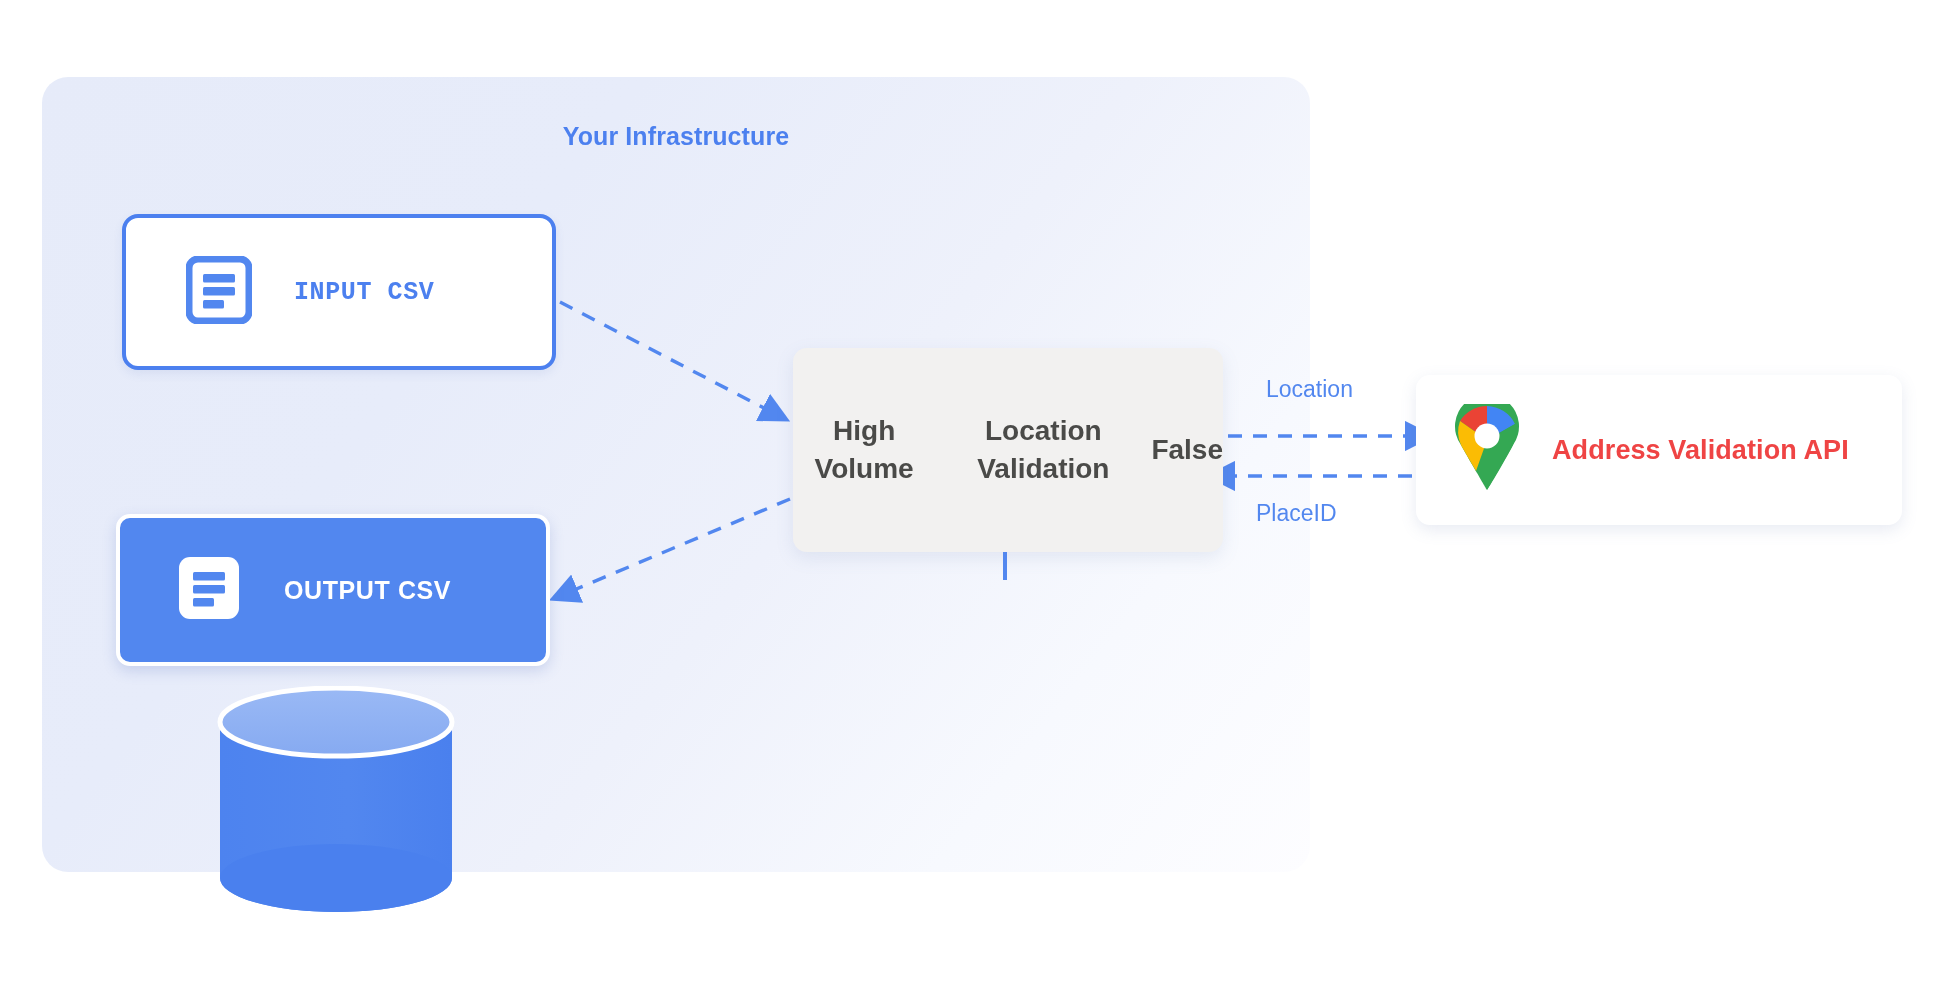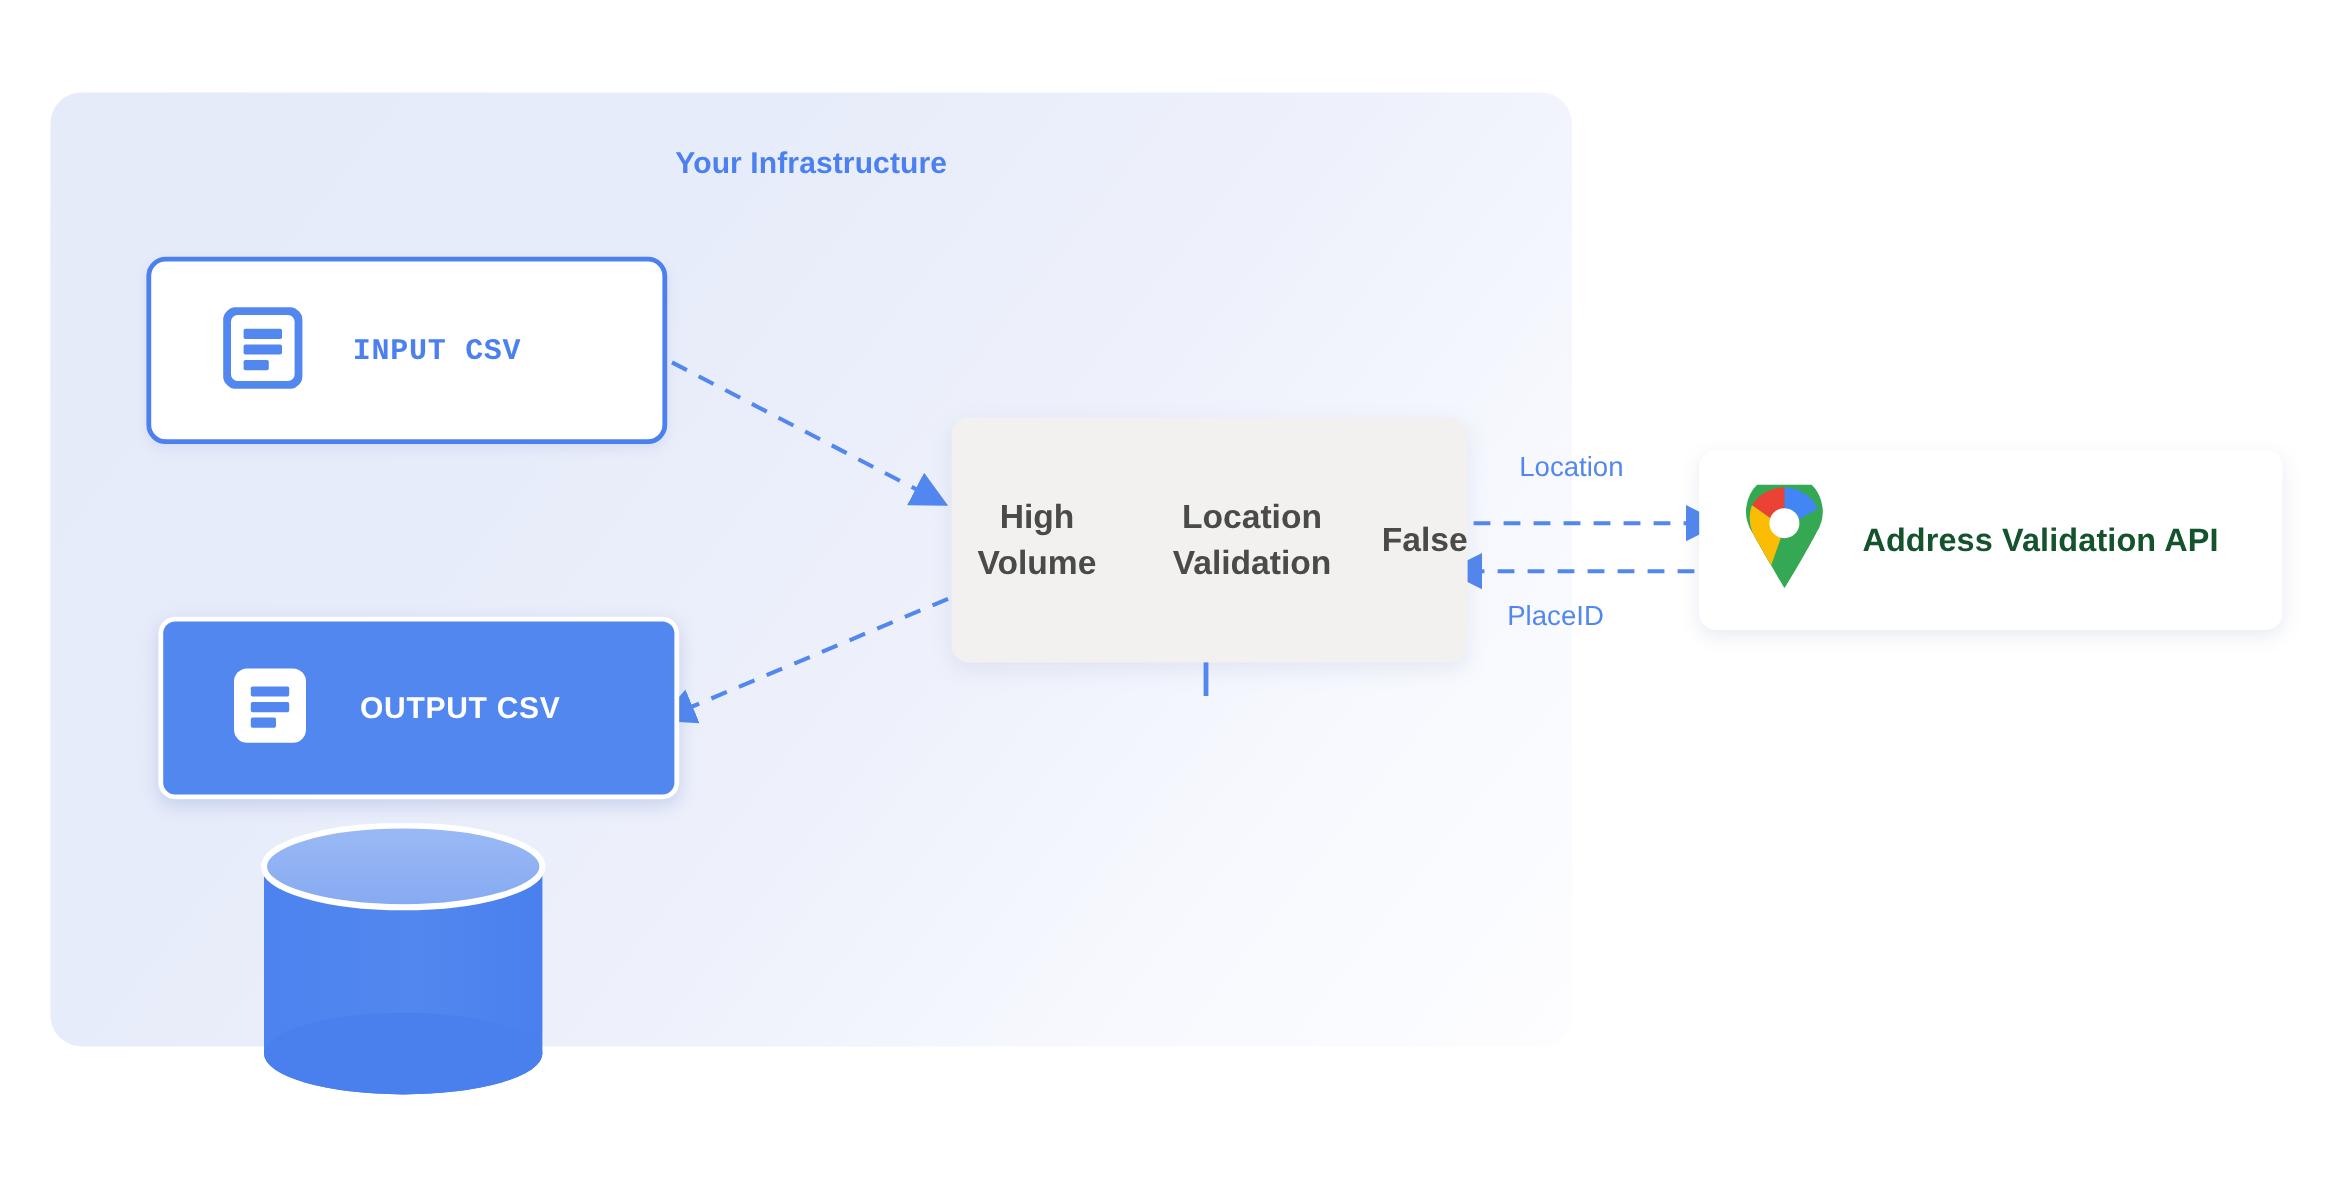--- a/index.html
+++ b/index.html
@@ -75,21 +75,21 @@
   .input-csv .label {
     font-size: 25px;
     font-weight: bold;
     color: #4c80ef;
     letter-spacing: 0.6px;
     margin-left: 42px;
   }
 
   
   .output-csv {
-    left: 132px;
+    left: 116px;
     top: 470px;
     width: 434px;
     height: 152px;
     background: #5287ef;
     border-radius: 14px;
     border: 4px solid #ffffff;
     box-shadow: 0 5px 14px rgba(80,110,190,0.22);
     padding-left: 56px;
   }
   .output-csv .label {
@@ -170,21 +170,21 @@
     border-radius: 14px;
     box-shadow: 0 5px 16px rgba(110,130,180,0.16);
     display: flex;
     align-items: center;
     padding-left: 36px;
     box-sizing: border-box;
   }
   .api-card .api-label {
     font-size: 27px;
     font-weight: bold;
-    color: #14532d;
+    color: #ef4444;
     margin-left: 30px;
     letter-spacing: 0.1px;
   }
 
   
   .db {
     position: absolute;
     left: 212px;
     top: 642px;
     width: 248px;

